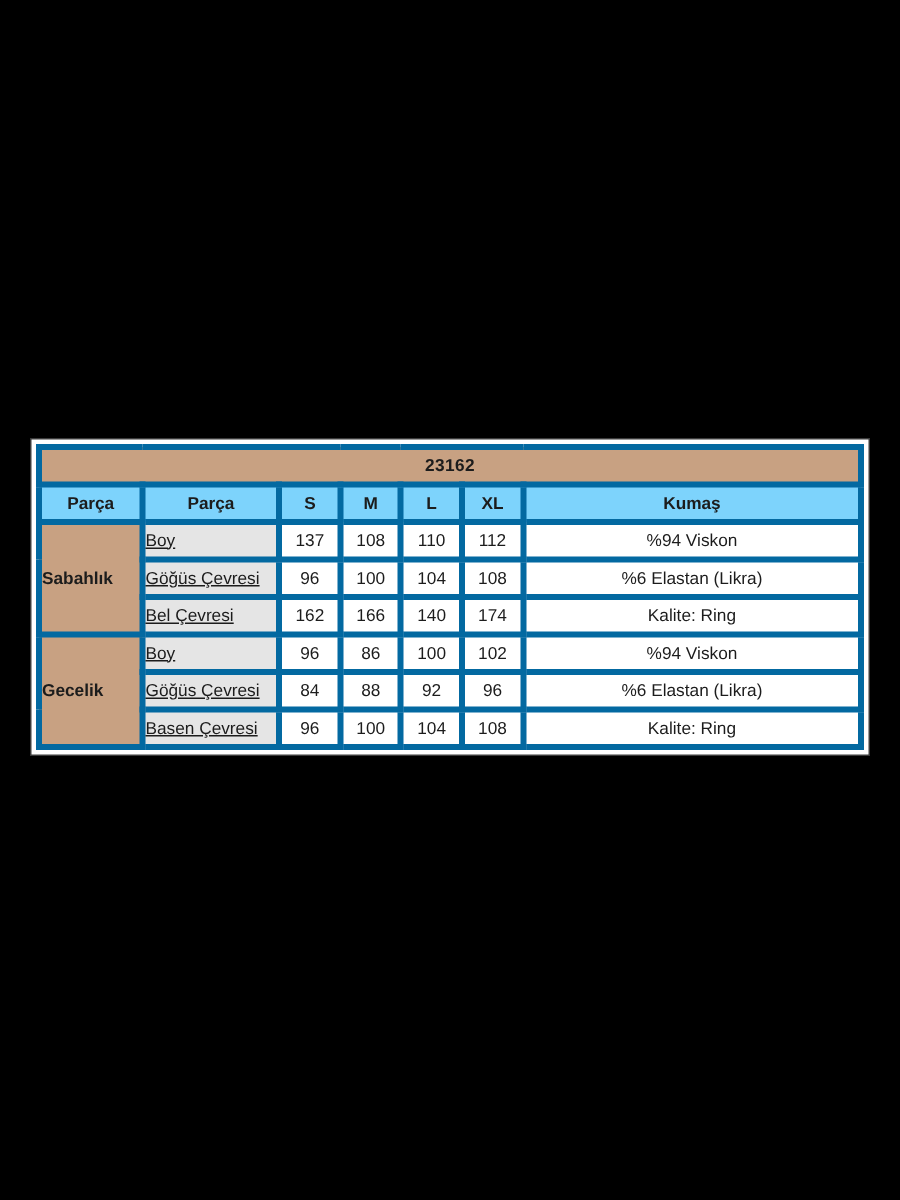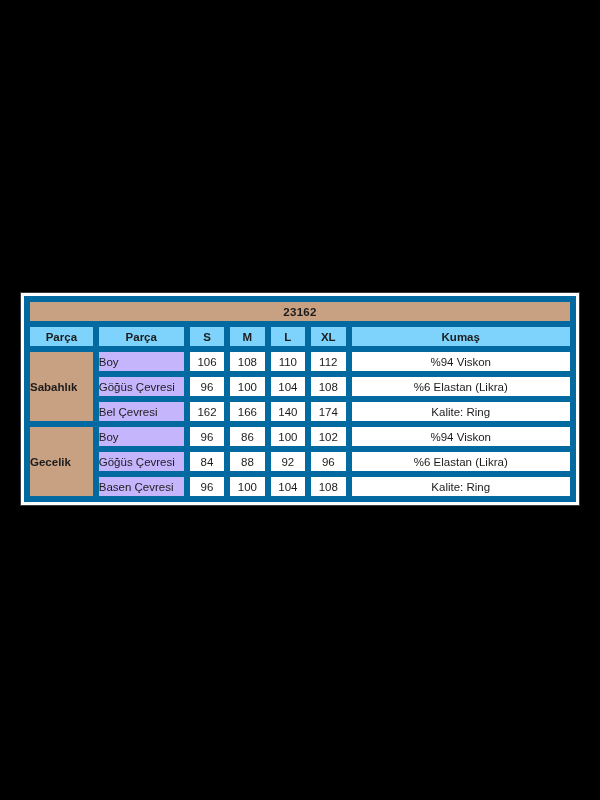--- a/index.html
+++ b/index.html
@@ -27,21 +27,21 @@
     padding: 3px;
     border: 1px solid #3a3a3a;
   }
   table.size-table {
     width: 100%;
     border-collapse: collapse;
     background: #ffffff;
     table-layout: fixed;
   }
   table.size-table td, table.size-table th {
-    border: 6px solid #0369a1;
+    border: 4px solid #0369a1;
     font-size: 11.5px;
     color: #1c1c1c;
     padding: 0;
     height: 25px;
     vertical-align: middle;
   }
   
   col.c-part  { width: 68px; }
   col.c-meas  { width: 90px; }
   col.c-size  { width: 40px; }
@@ -65,22 +65,23 @@
   }
 
   .group-cell {
     background: #c8a182;
     font-weight: bold;
     font-size: 11.5px;
   }
   td.meas {
     text-align: left;
     padding-left: 7px;
-    background: #c4b5fd;
+    background: #e5e5e5;
     height: 26px;
+    text-decoration: underline;
   }
   td.num {
     text-align: center;
     background: #ffffff;
   }
   td.fab {
     text-align: center;
     padding-left: 5px;
     background: #ffffff;
     white-space: nowrap;
@@ -111,21 +112,21 @@
           <td>S</td>
           <td>M</td>
           <td>L</td>
           <td>XL</td>
           <td>Kumaş</td>
         </tr>
 
         <tr>
           <td class="group-cell" rowspan="3">Sabahlık</td>
           <td class="meas">Boy</td>
-          <td class="num">106</td>
+          <td class="num">137</td>
           <td class="num">108</td>
           <td class="num">110</td>
           <td class="num">112</td>
           <td class="fab">%94 Viskon</td>
         </tr>
         <tr>
           <td class="meas">Göğüs Çevresi</td>
           <td class="num">96</td>
           <td class="num">100</td>
           <td class="num">104</td>

